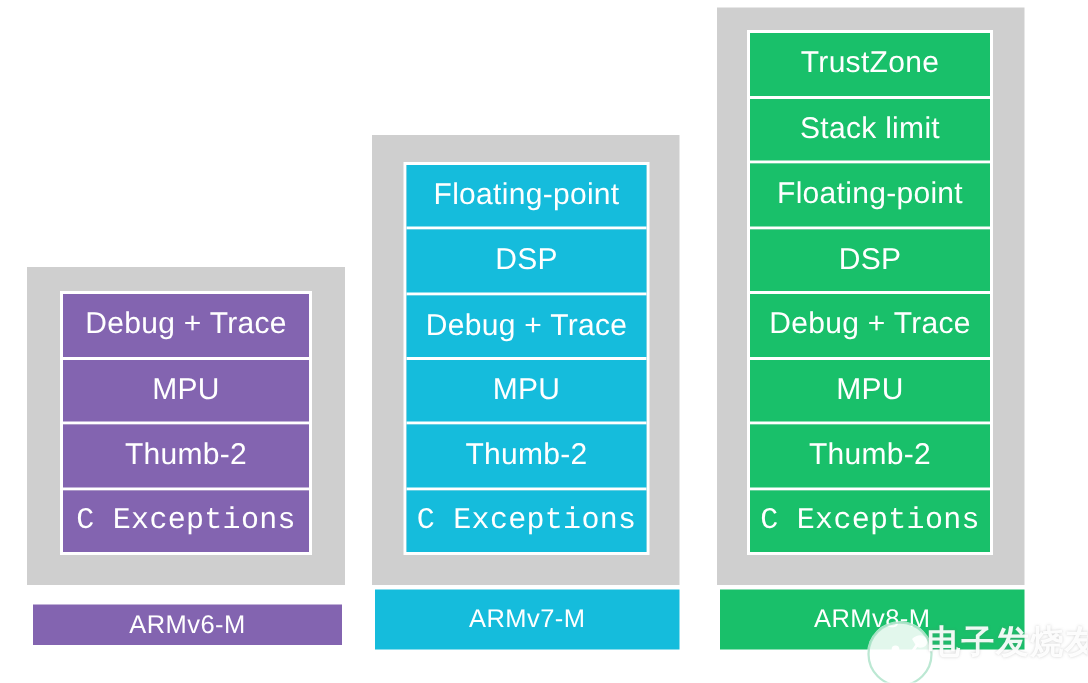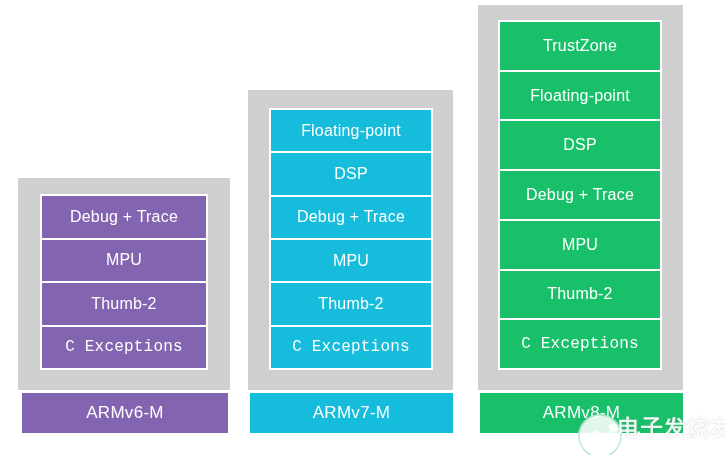--- a/index.html
+++ b/index.html
@@ -39,21 +39,21 @@
     flex-direction: column;
   }
 
   .feature {
     box-sizing: border-box;
     flex: 1 1 auto;
     display: flex;
     align-items: center;
     justify-content: center;
     color: #ffffff;
-    font-size: 16px;
+    font-size: 20px;
     letter-spacing: 0.2px;
     border-bottom: 2px solid #ffffff;
     white-space: nowrap;
   }
   .feature:last-child {
     border-bottom: none;
     font-family: Liberation Mono, monospace;
   }
 
   
@@ -73,21 +73,21 @@
   .theme-purple .feature,
   .base-purple { background: #8364b0; }
   .theme-cyan .feature,
   .base-cyan   { background: #15bcdc; }
   .theme-green .feature,
   .base-green  { background: #19c06a; }
 
   
   #col-v6      { left: 18px;  top: 178px; width: 212px; height: 212px; }
   #stack-v6    { left: 40px;  top: 194px; width: 168px; height: 176px; }
-  #base-v6     { left: 22px;  top: 393px; width: 206px; height: 40px; text-align: right; }
+  #base-v6     { left: 22px;  top: 403px; width: 206px; height: 27px; text-align: right; }
 
   
   #col-v7      { left: 248px; top: 90px;  width: 205px; height: 300px; }
   #stack-v7    { left: 269px; top: 108px; width: 164px; height: 262px; }
   #base-v7     { left: 250px; top: 393px; width: 203px; height: 40px; }
 
   
   #col-v8      { left: 478px; top: 5px;   width: 205px; height: 385px; }
   #stack-v8    { left: 498px; top: 20px;  width: 164px; height: 350px; }
   #base-v8     { left: 480px; top: 393px; width: 203px; height: 40px; }
@@ -159,20 +159,21 @@
     <div class="feature">Thumb-2</div>
     <div class="feature">C Exceptions</div>
   </div>
 
   <div class="base-bar base-cyan" id="base-v7">ARMv7-M</div>
 
   <div class="column" id="col-v8"></div>
 
   <div class="stack theme-green" id="stack-v8">
     <div class="feature">TrustZone</div>
+    <div class="feature">Stack limit</div>
     <div class="feature">Floating-point</div>
     <div class="feature">DSP</div>
     <div class="feature">Debug + Trace</div>
     <div class="feature">MPU</div>
     <div class="feature">Thumb-2</div>
     <div class="feature">C Exceptions</div>
   </div>
 
   <div class="base-bar base-green" id="base-v8">ARMv8-M</div>
 

